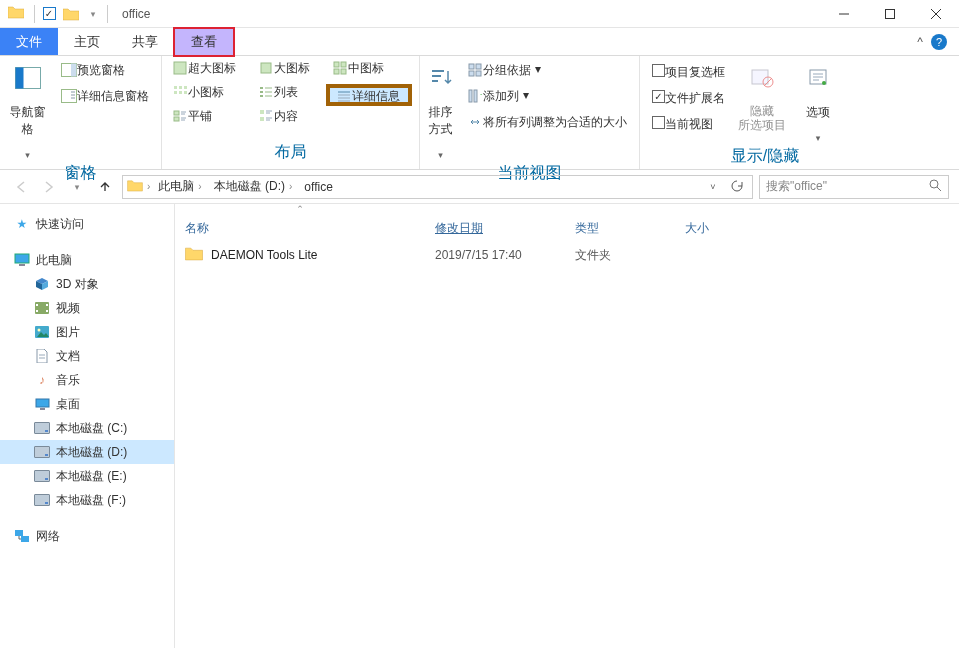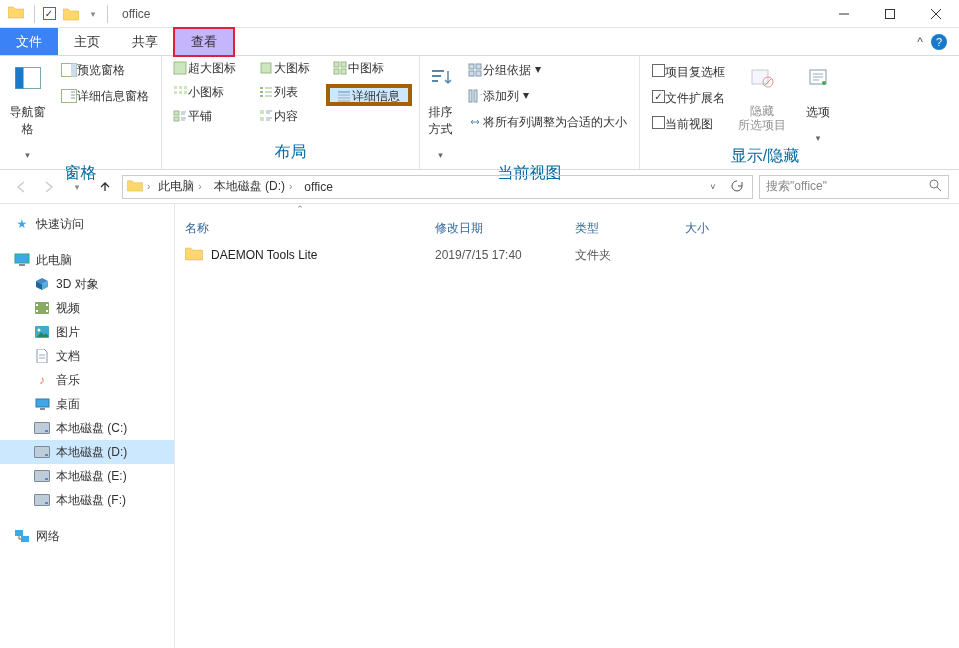--- a/index.html
+++ b/index.html
@@ -62,21 +62,21 @@
 .tree-item { height: 24px; display: flex; align-items: center; gap: 6px; padding-left: 14px; }
 .tree-item.indent { padding-left: 34px; }
 .tree-item.selected { background: #cce8ff; }
 .tree-gap { height: 12px; }
 .ticon { width: 16px; height: 16px; display: flex; align-items: center; justify-content: center; }
 
 .content { flex: 1; display: flex; flex-direction: column; }
 .cols { height: 28px; display: flex; align-items: center; color: #4a6; }
 .cols span.h { color: #35689b; padding: 0 10px; }
 .col-name { width: 250px; }
-.col-date { width: 140px; }
+.col-date { width: 140px; text-decoration: underline; }
 .col-type { width: 110px; }
 .col-size { width: 80px; }
 .sort-ind { width: 250px; display: flex; justify-content: center; color: #888; font-size: 9px; }
 
 .filelist { flex: 1; }
 .filerow { height: 26px; display: flex; align-items: center; padding-left: 10px; color: #555; }
 .filerow .fname { width: 250px; display: flex; align-items: center; gap: 8px; color: #222; }
 .filerow .fdate { width: 140px; }
 .filerow .ftype { width: 110px; }
 .filerow .fsize { width: 80px; }

